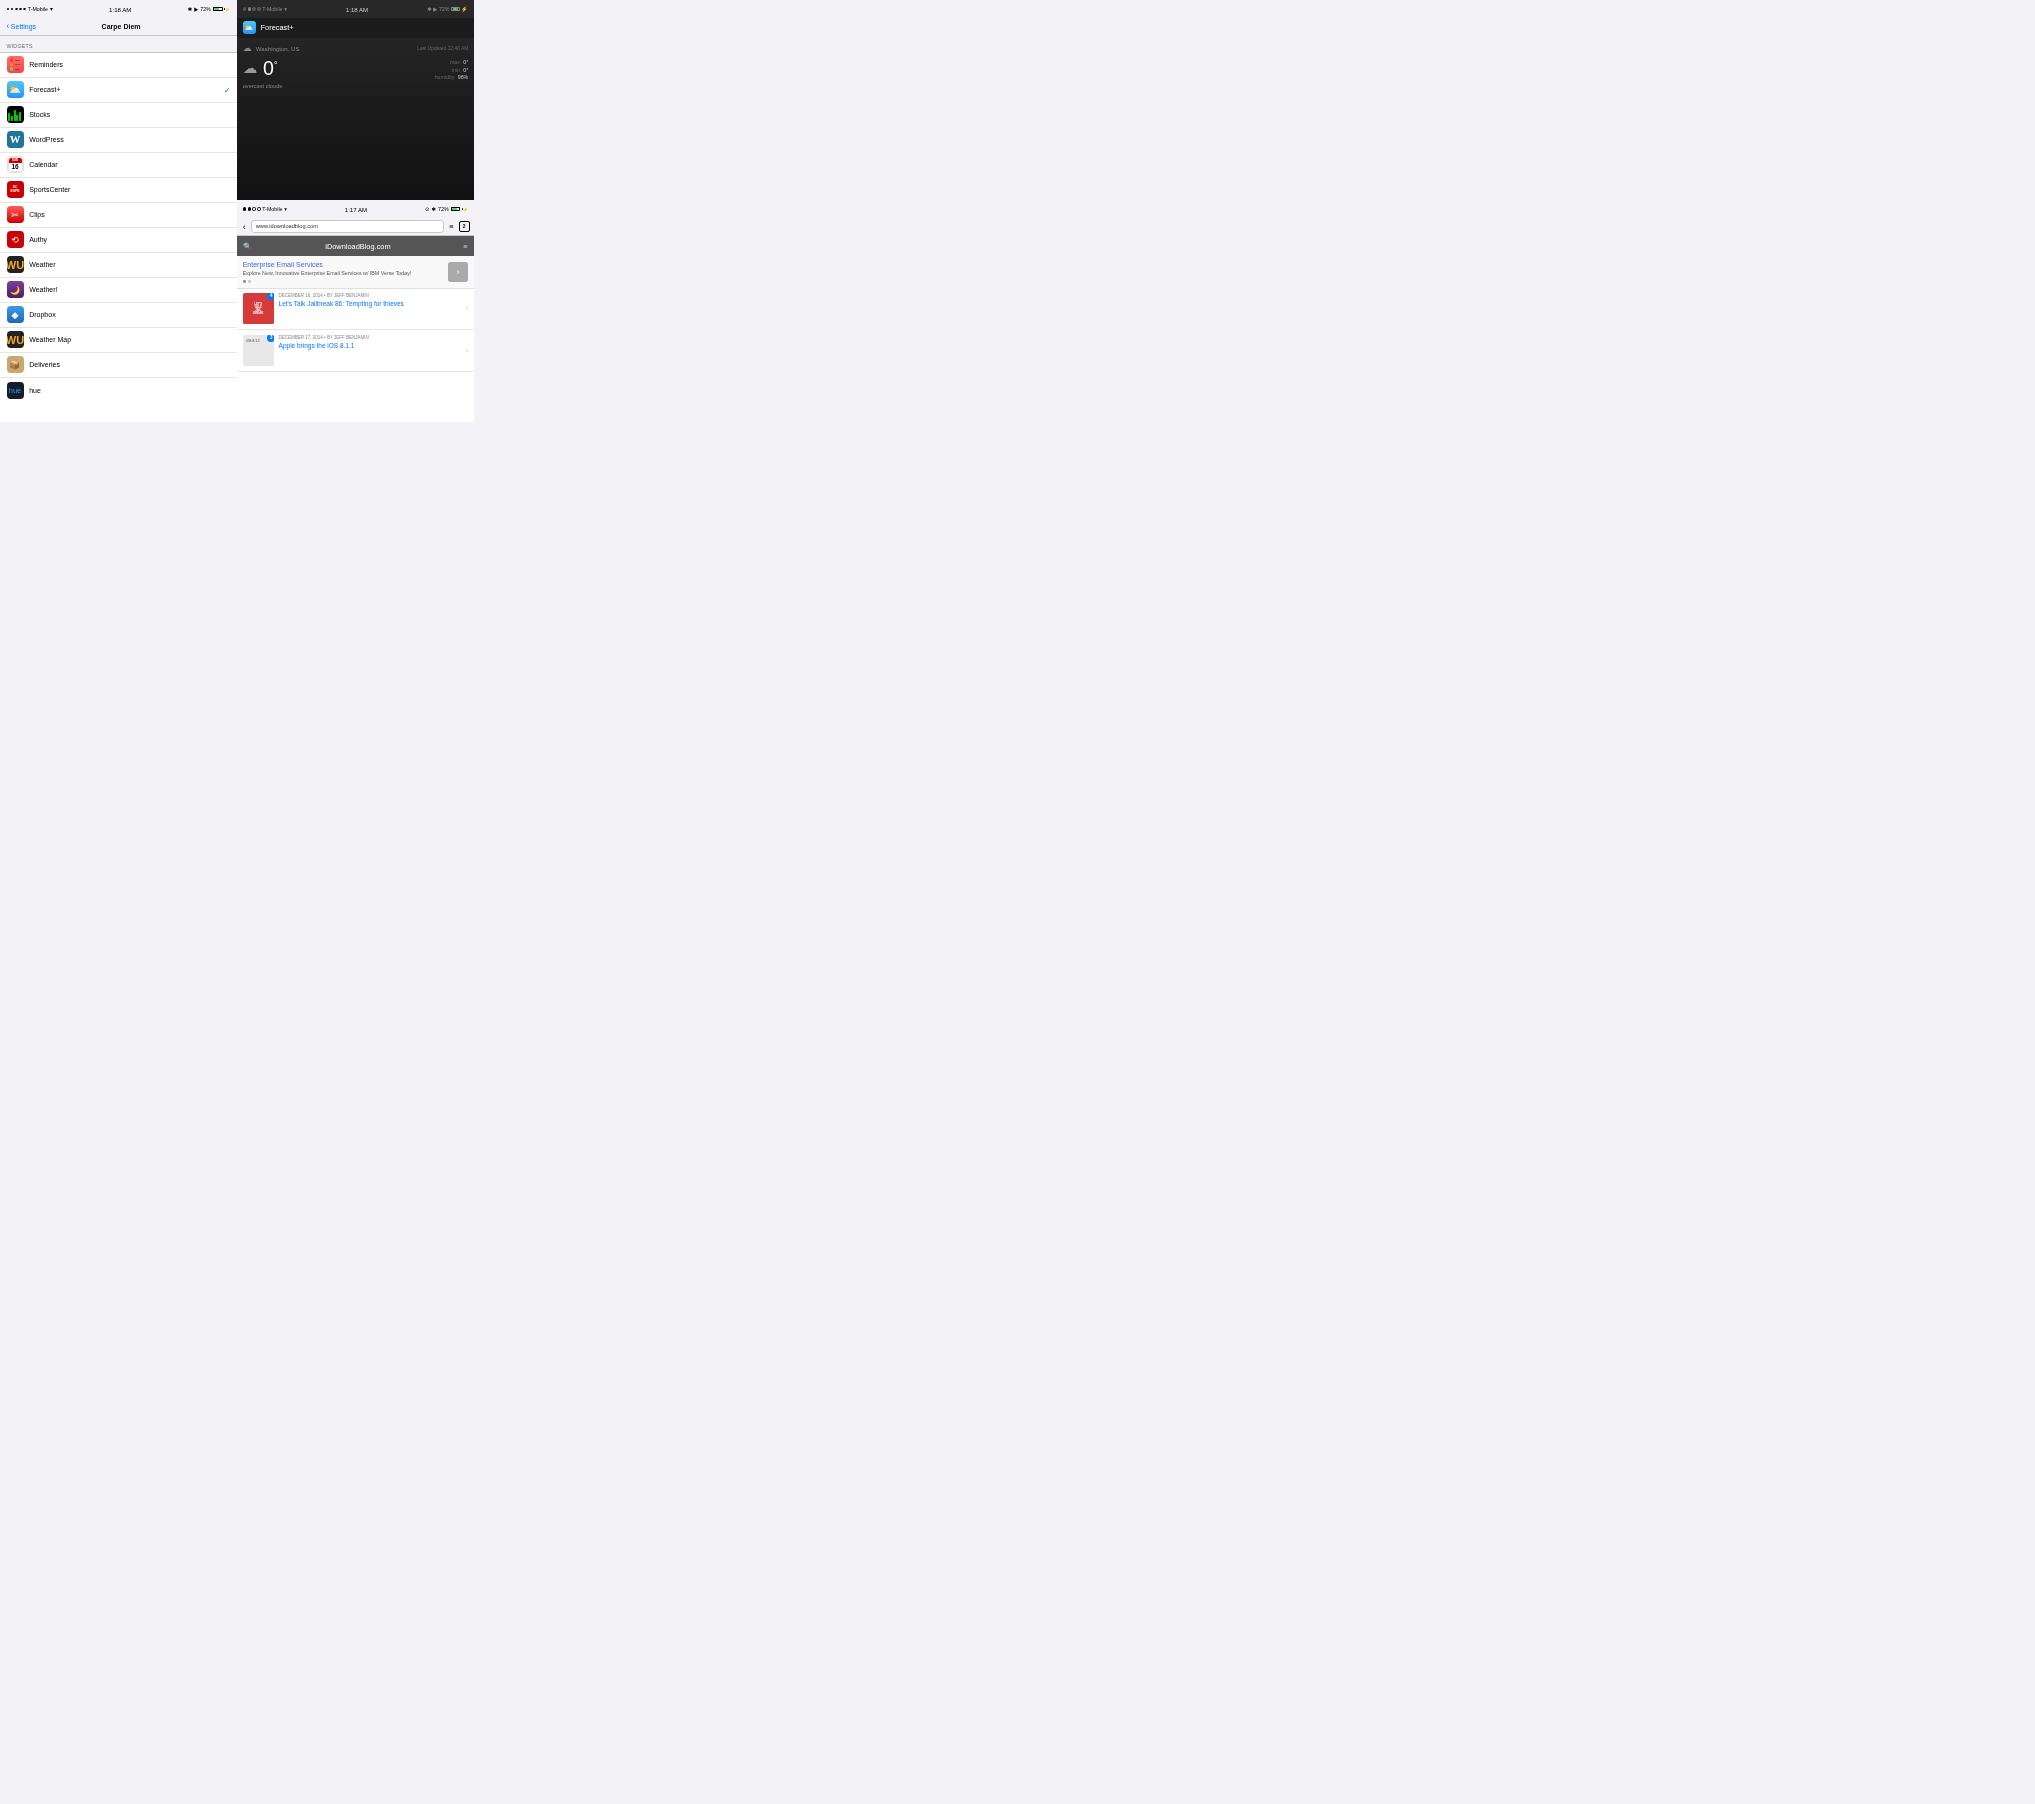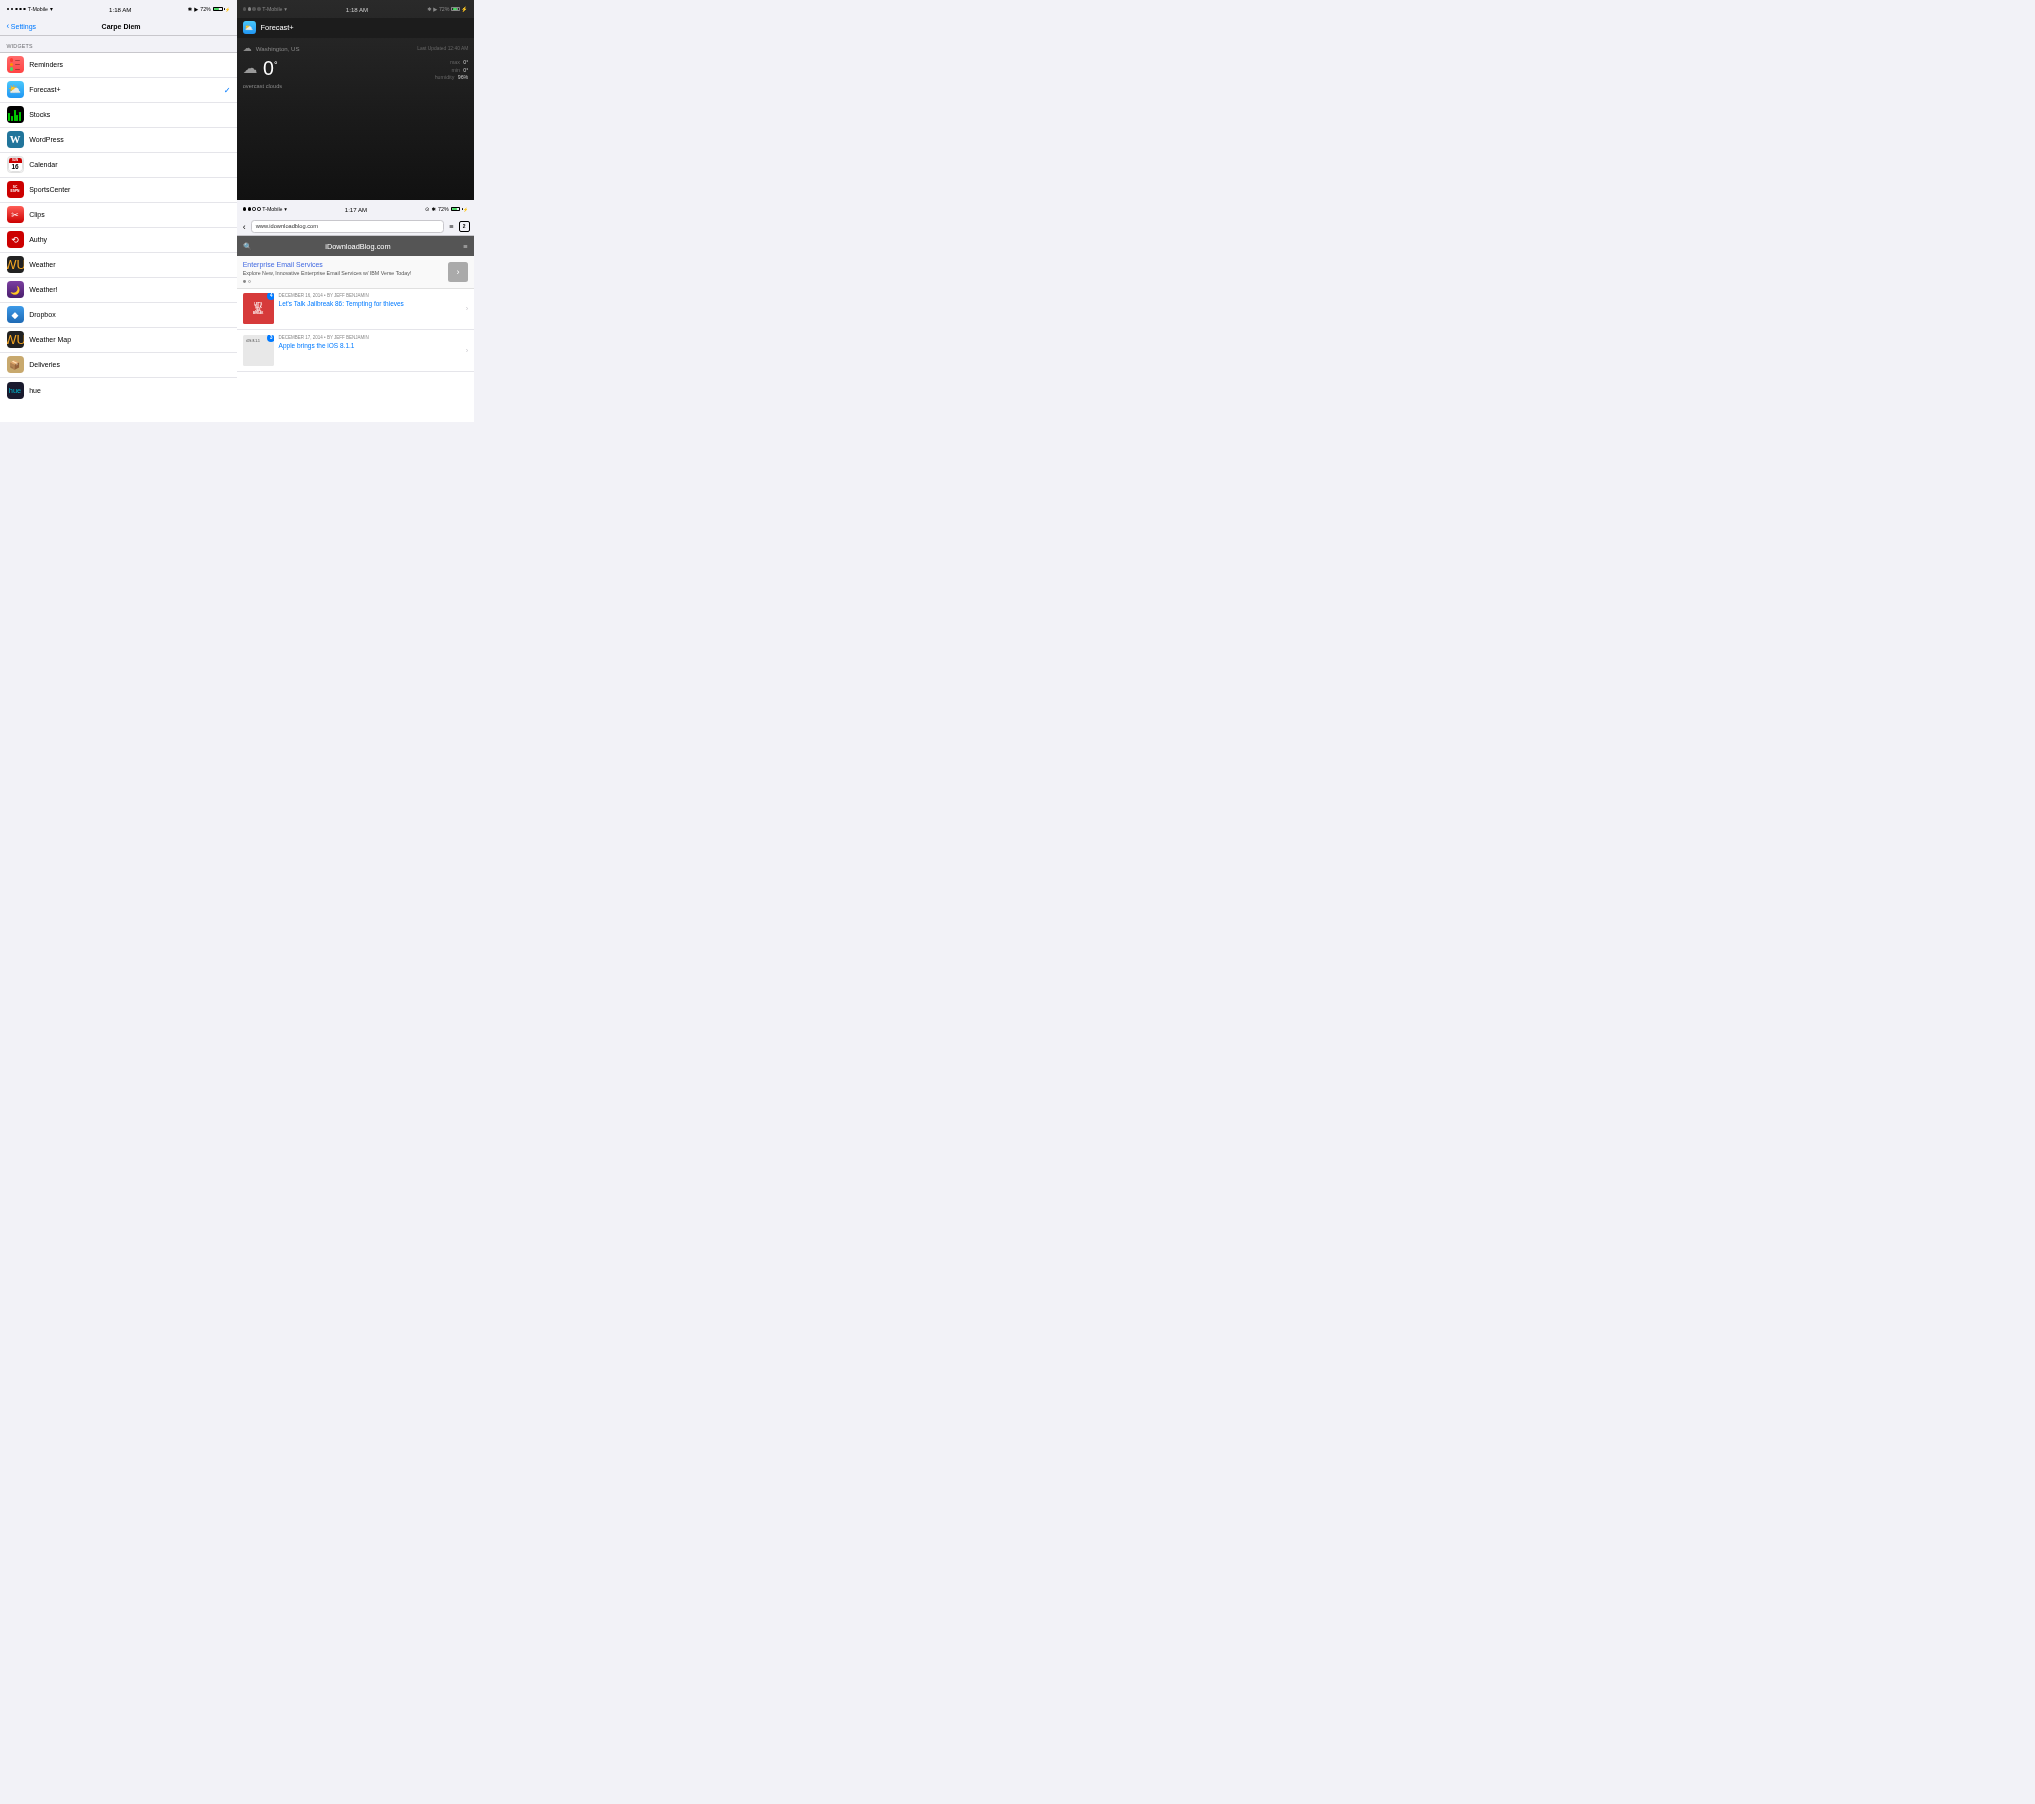--- a/index.html
+++ b/index.html
@@ -400,21 +400,21 @@
     .stocks-inner { width: 100%; height: 100%; display: flex; align-items: flex-end; padding: 1.6px; gap: 0.8px; }
     .stocks-bar { background: #00c800; border-radius: 0.4px; }
 
     
     .wp-w { color: #fff; font-size: 10.6px; font-weight: 700; font-family: serif; }
 
     
     .sc-inner { color: #fff; font-size: 3.3px; font-weight: 800; line-height: 1.1; text-align: center; }
 
     
-    .wu-icon { color: #f5a623; font-size: 13px; font-weight: 400; }
+    .wu-icon { color: #f5a623; font-size: 11px; font-weight: 700; }
 
     
     .dropbox-inner { color: #fff; font-size: 9px; }
 
     
     .hue-inner { color: #00bcd4; font-size: 7.4px; }
   </style>
 </head>
 <body>
 

